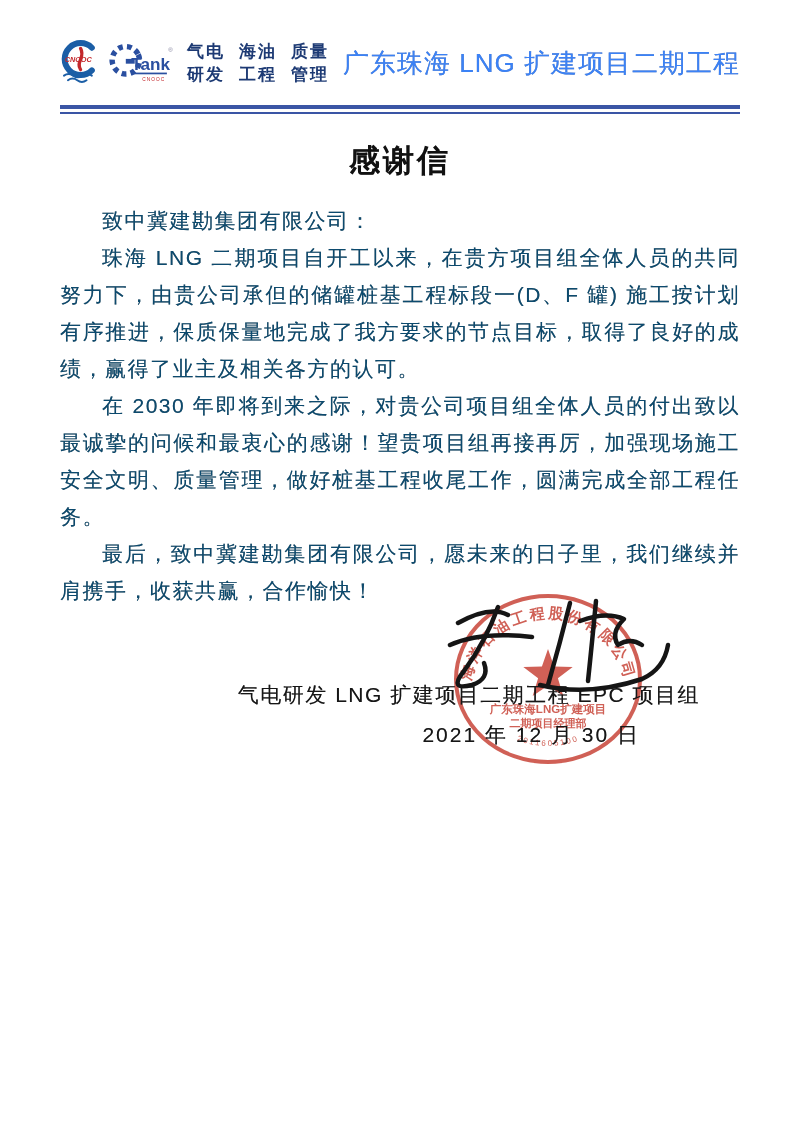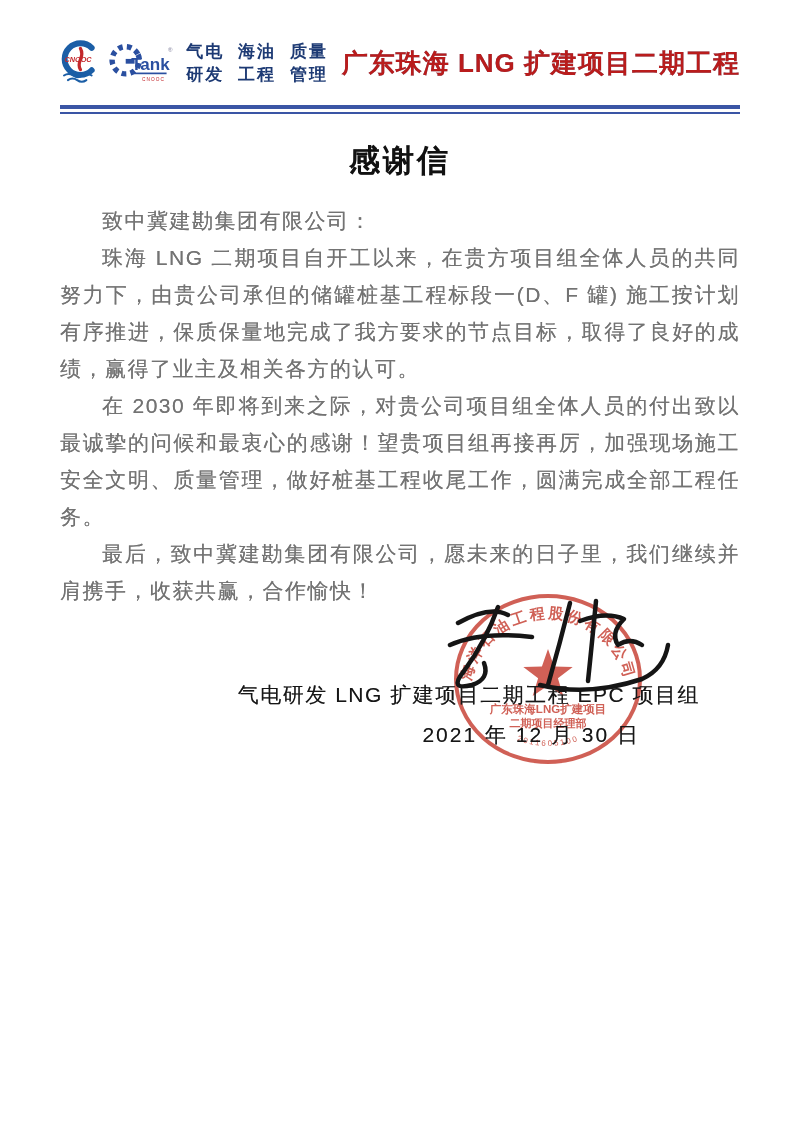--- a/index.html
+++ b/index.html
@@ -12,42 +12,42 @@
     color:#191919;
     box-sizing:border-box;
     padding:26px 60px 0 60px;
   }
   
   .header{display:flex;justify-content:space-between;align-items:center;height:74px;}
   .logos{display:flex;align-items:center;gap:6px;}
   .services{display:flex;justify-content:center;margin-left:4px;}
   .service-line{font-size:17px;font-weight:700;color:#1d3a74;line-height:23px;letter-spacing:2px;}
   .project-title{
-    font-size:26px;font-weight:700;color:#b91c1c;
+    font-size:26px;font-weight:400;color:#3b82f6;
     letter-spacing:1px;white-space:nowrap;
     text-shadow:0 0 .5px rgba(42,58,107,.6);
   }
   .rule-wrap{margin-top:5px;}
   .rule-top{height:3.5px;background:#3a55a5;}
   .rule-bottom{height:2.5px;background:#3a55a5;margin-top:3px;}
   
   .letter-title{
     margin:26px 0 20px 0;
     font-size:31px;font-weight:700;color:#111;
     text-align:center;letter-spacing:3px;
     text-shadow:0 0 .6px rgba(0,0,0,.5);
   }
   .letter-body p{
     margin:0;
     font-size:21px;
     line-height:37px;
     letter-spacing:1.5px;
     text-align:justify;
     text-indent:2em;
-    color:#737373;
+    color:#0c4a6e;
     text-shadow:0 0 .6px rgba(0,0,0,.45);
   }
   
   .signature-block{position:relative;height:206px;}
   .seal{
     position:absolute;left:388px;top:-18px;
     width:200px;height:178px;
     opacity:.86;
     mix-blend-mode:multiply;
     filter:blur(.4px);

